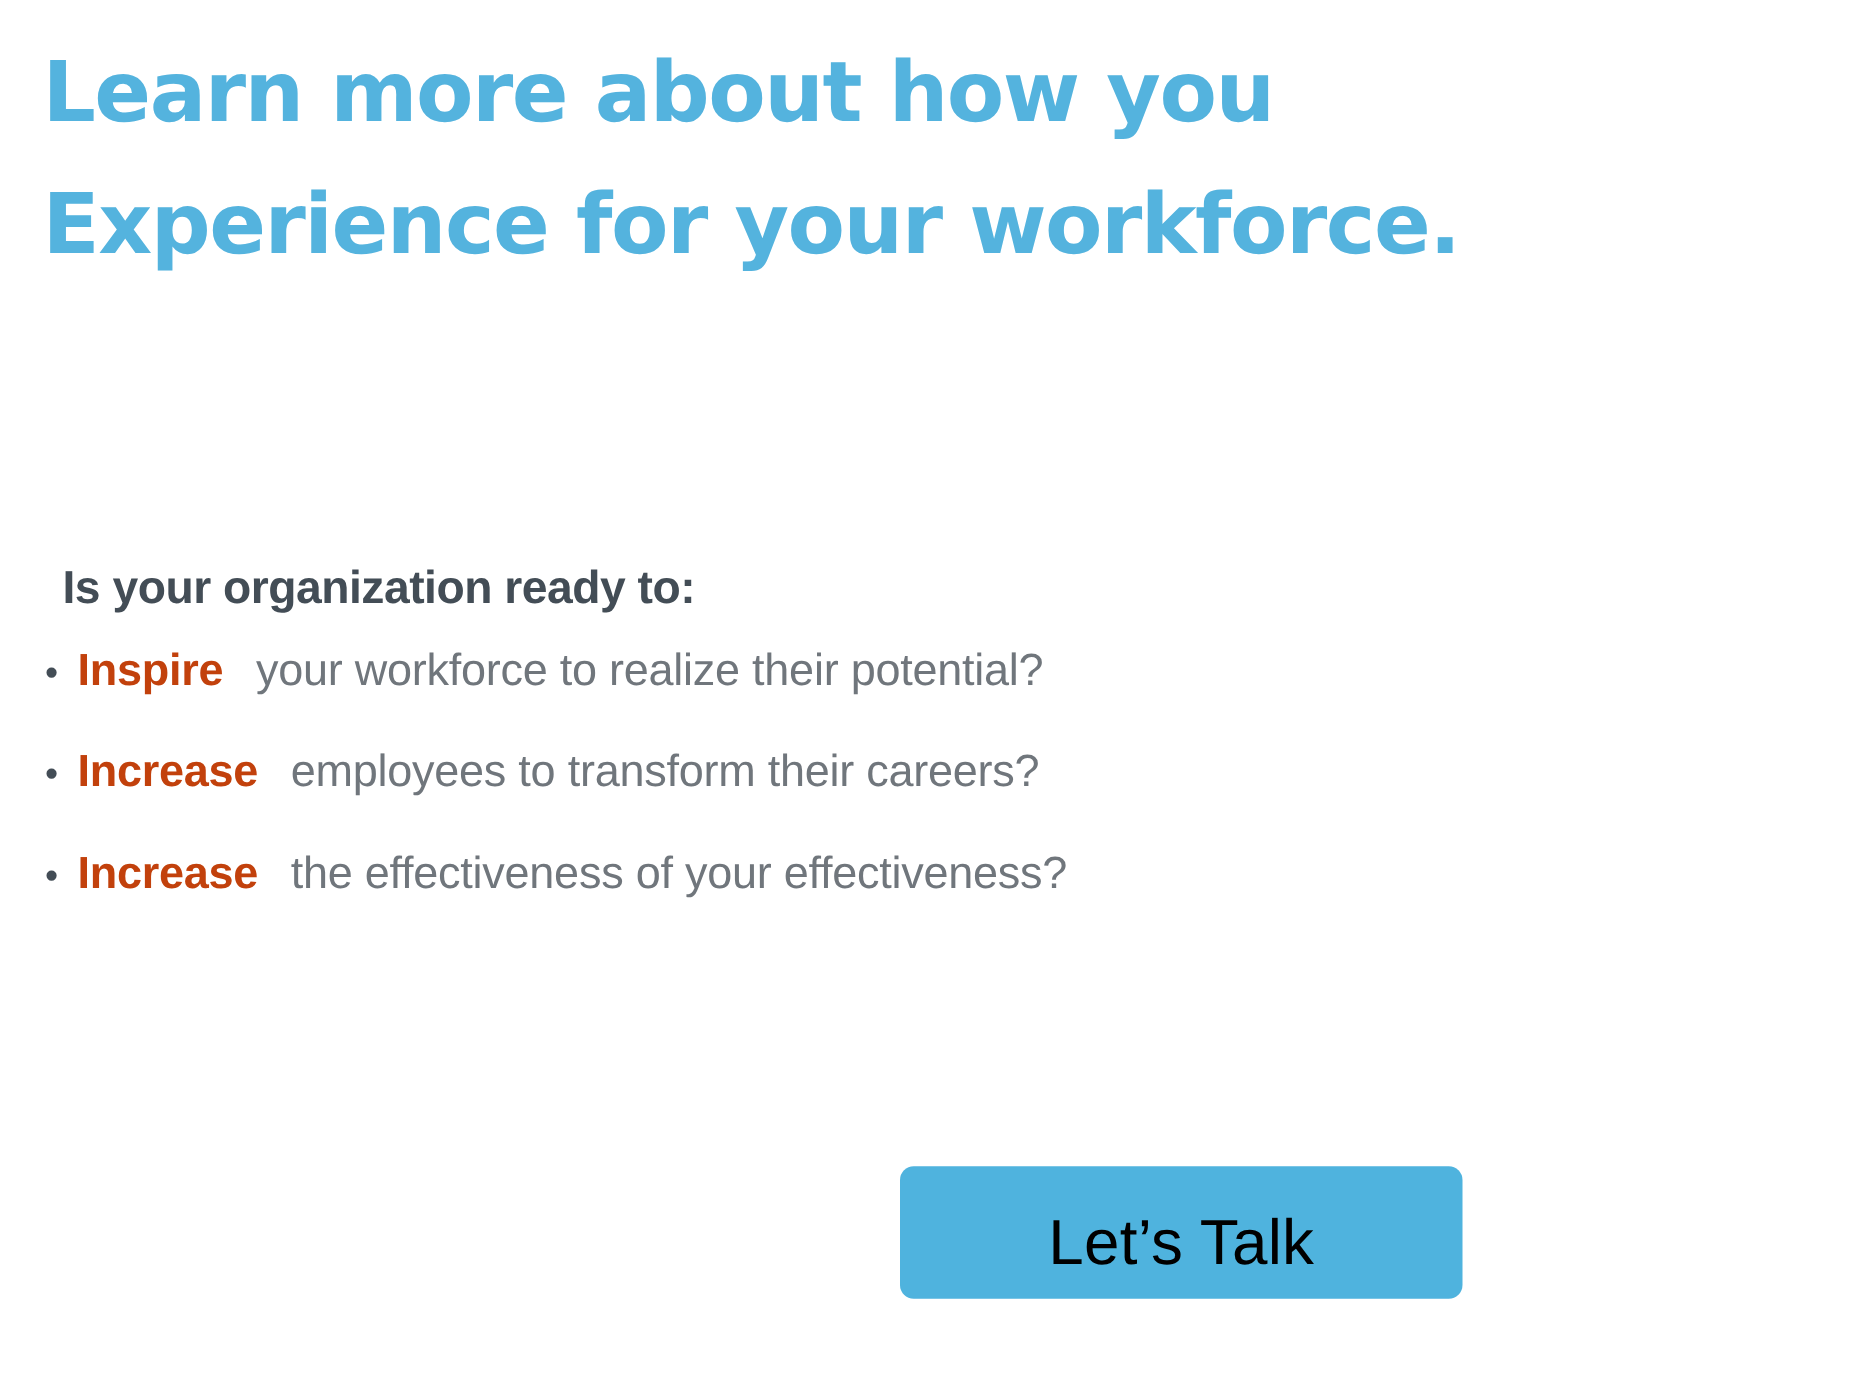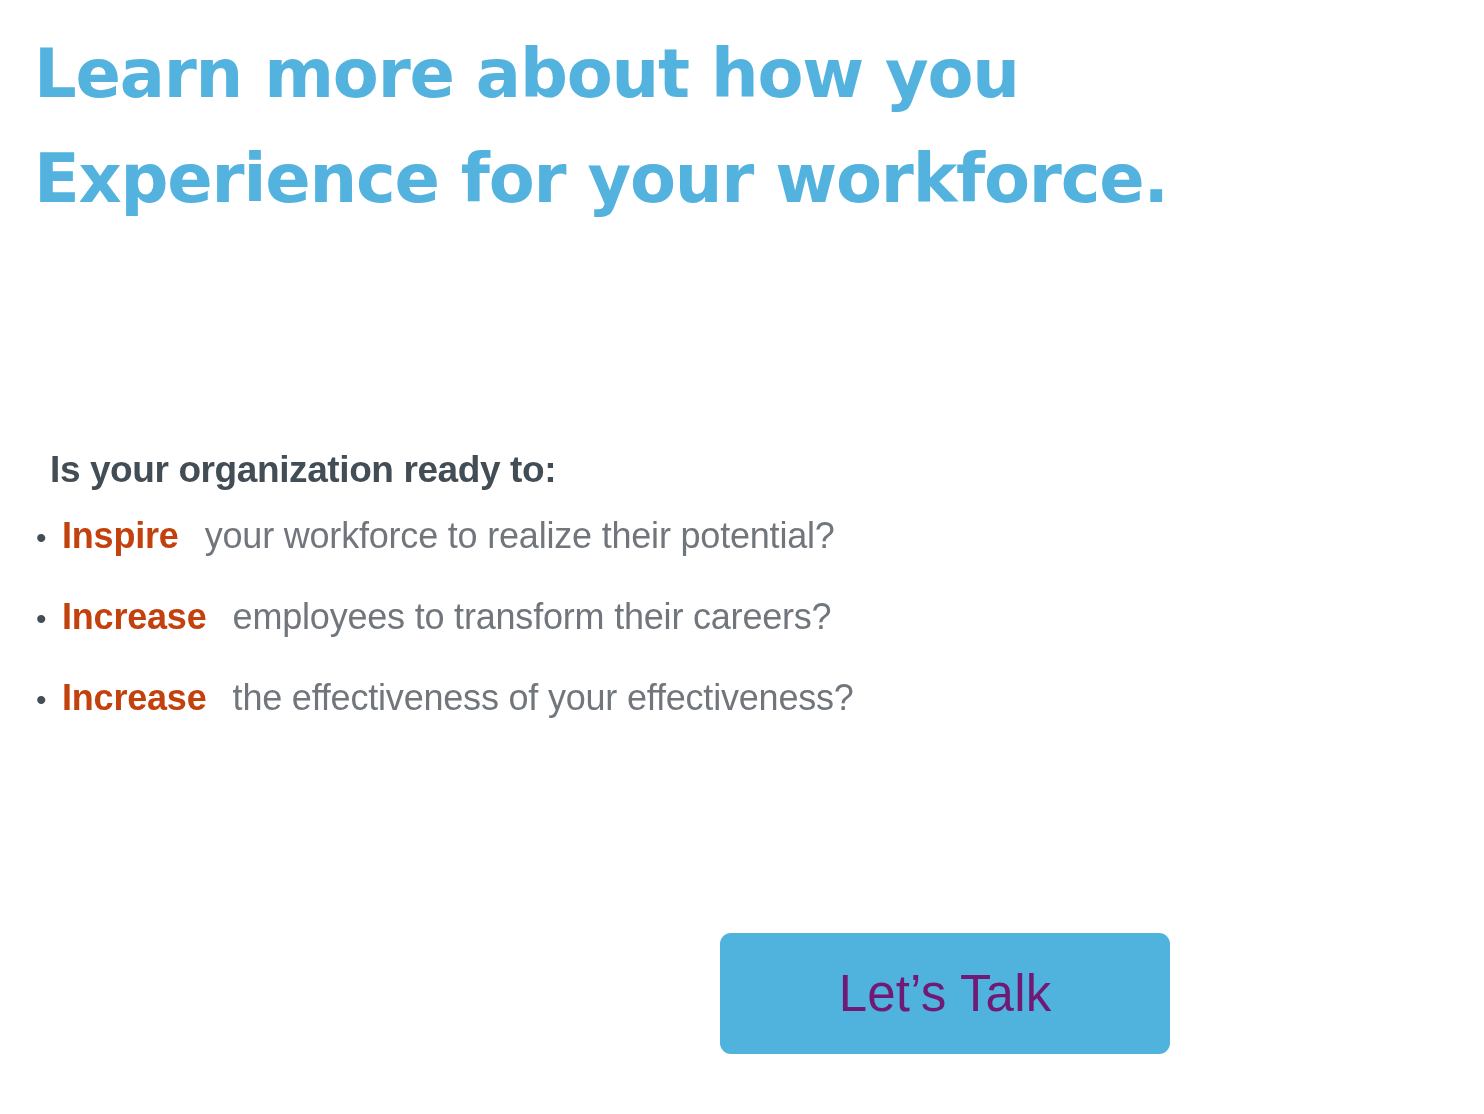--- a/index.html
+++ b/index.html
@@ -94,25 +94,25 @@
     color: #70767c;
     margin-left: 16px;
   }
 
   
   .cta-button {
     position: absolute;
     left: 720px;
     top: 933px;
     width: 450px;
-    height: 121px;
+    height: 106px;
     border: none;
     border-radius: 11px;
     background: #4fb3de;
-    color: #701a75;
+    color: #000000;
     font-family: "Liberation Sans", sans-serif;
     font-weight: 400;
     font-size: 51px;
     letter-spacing: 0.2px;
     line-height: 121px;
     text-align: center;
     padding: 0;
     cursor: pointer;
     display: block;
   }

